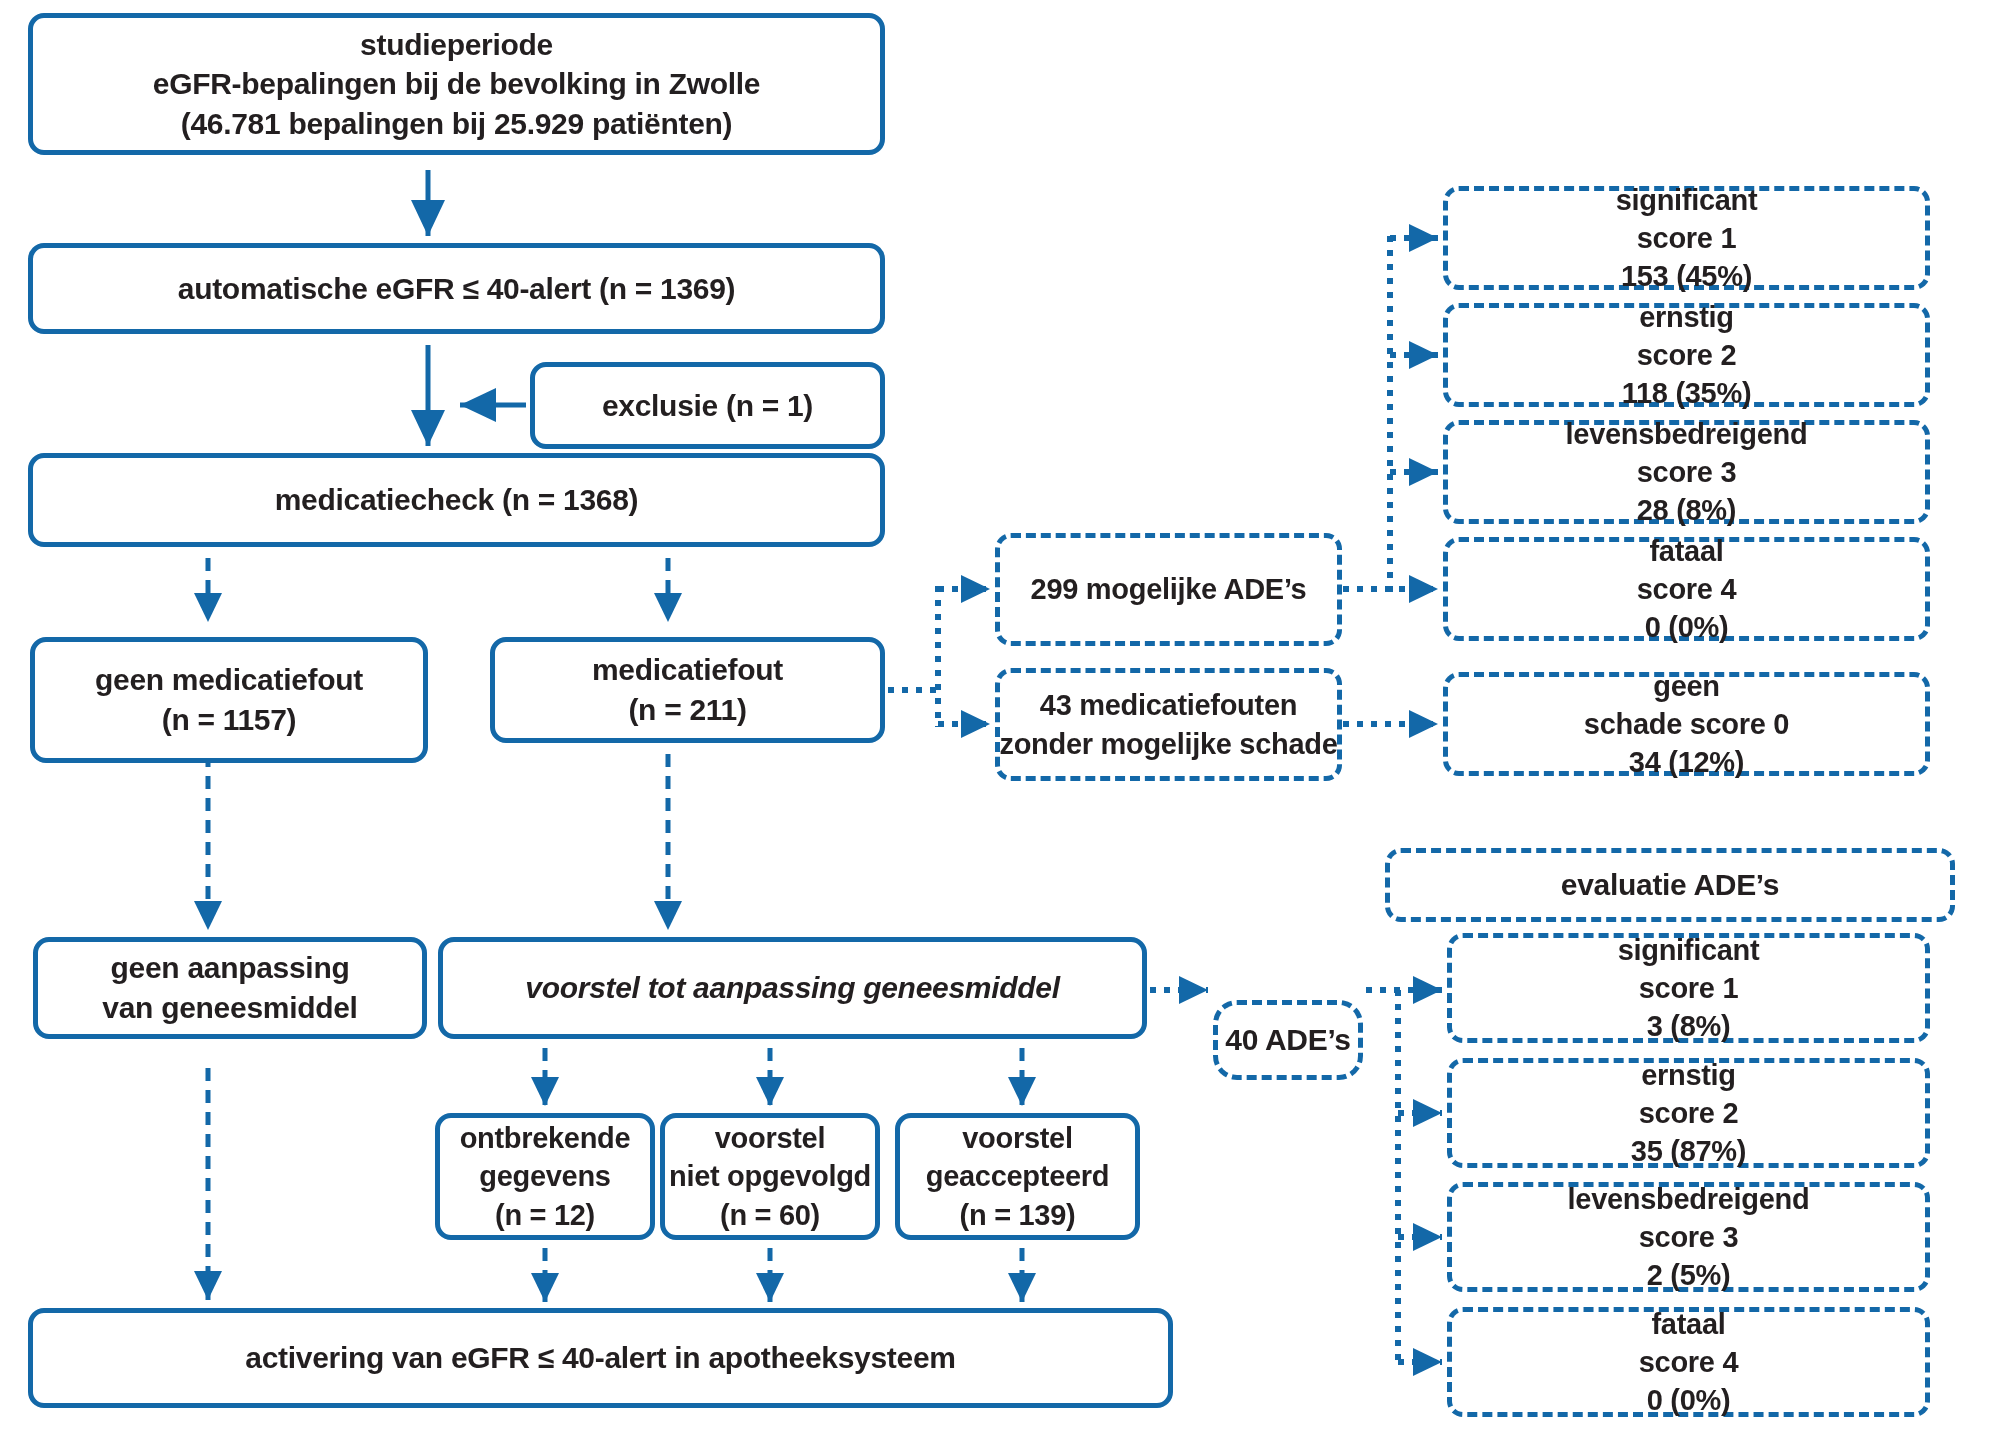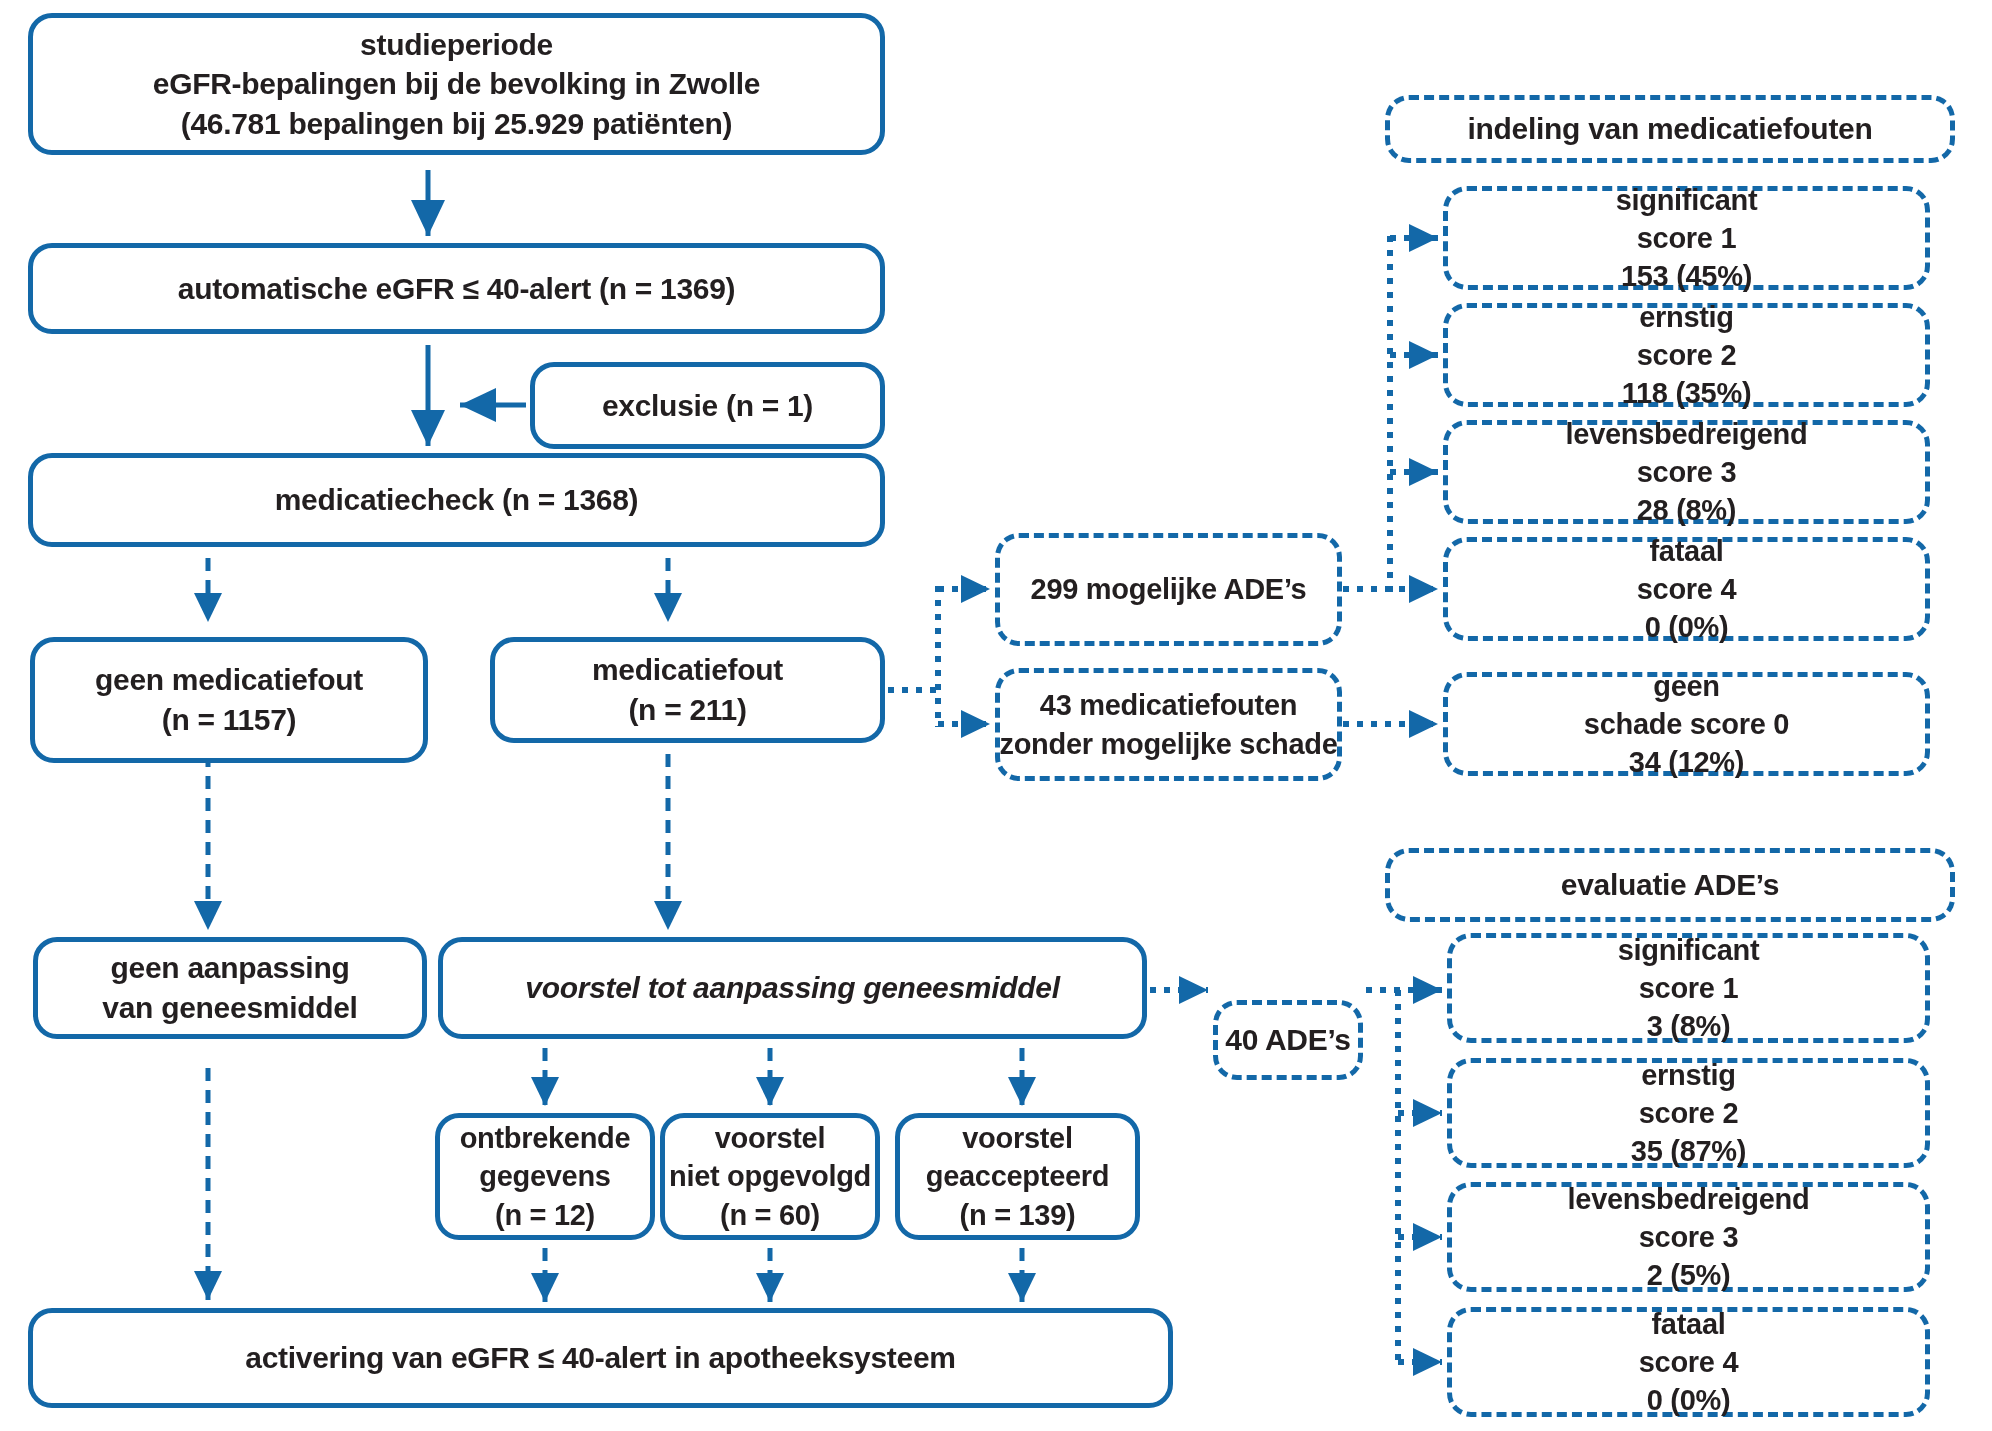--- a/index.html
+++ b/index.html
@@ -9,21 +9,21 @@
     background:#ffffff;
     font-family:"Liberation Sans", sans-serif;
     color:#231f20;
   }
   .connectors{position:absolute;left:0;top:0;width:1992px;height:1431px;}
   .box{
     position:absolute;
     box-sizing:border-box;
     background:#ffffff;
     border:5px solid #1368a8;
-    border-radius:24px;
+    border-radius:16px;
     display:flex;
     flex-direction:column;
     align-items:center;
     justify-content:center;
     text-align:center;
     font-weight:bold;
     font-size:30px;
     line-height:1.32;
     letter-spacing:-0.3px;
     color:#231f20;
@@ -159,23 +159,20 @@
   <div class="box fs29" style="left:895px;top:1113px;width:245px;height:127px;">
     <span class="ln">voorstel</span>
     <span class="ln">geaccepteerd</span>
     <span class="ln">(n = 139)</span>
   </div>
 
   <div class="box" style="left:28px;top:1308px;width:1145px;height:100px;">
     <span class="ln">activering van eGFR ≤ 40-alert in apotheeksysteem</span>
   </div>
 
-  <div class="box dashed" style="left:1385px;top:95px;width:570px;height:68px;">
-    <span class="ln">indeling van  medicatiefouten</span>
-  </div>
 
   <div class="box dashed fs29" style="left:1443px;top:186px;width:487px;height:104px;">
     <span class="ln">significant</span>
     <span class="ln">score 1</span>
     <span class="ln">153 (45%)</span>
   </div>
 
   <div class="box dashed fs29" style="left:1443px;top:303px;width:487px;height:104px;">
     <span class="ln">ernstig</span>
     <span class="ln">score 2</span>

